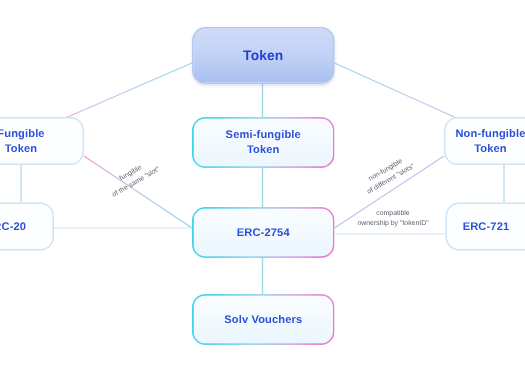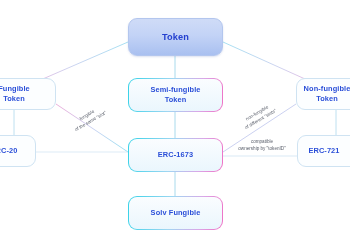--- a/index.html
+++ b/index.html
@@ -142,25 +142,25 @@
   </div>
 
   <div class="node node-grad" style="left:128px; top:78px; width:95px; height:34px;">
     <span style="display:block;">
       <span>Semi-fungible</span><br>
       <span>Token</span>
     </span>
   </div>
 
   <div class="node node-grad" style="left:128px; top:138px; width:95px; height:34px;">
-    <span>ERC-1673</span>
+    <span>ERC-2754</span>
   </div>
 
   <div class="node node-grad" style="left:128px; top:196px; width:95px; height:34px;">
-    <span>Solv Fungible</span>
+    <span>Solv Vouchers</span>
   </div>
 
   <div class="node node-plain" style="left:296px; top:78px; width:84px; height:32px;">
     <span style="display:block; padding-right:22px;">
       <span>Non-fungible</span><br>
       <span>Token</span>
     </span>
   </div>
 
   <div class="node node-plain" style="left:297px; top:135px; width:72px; height:32px;">

